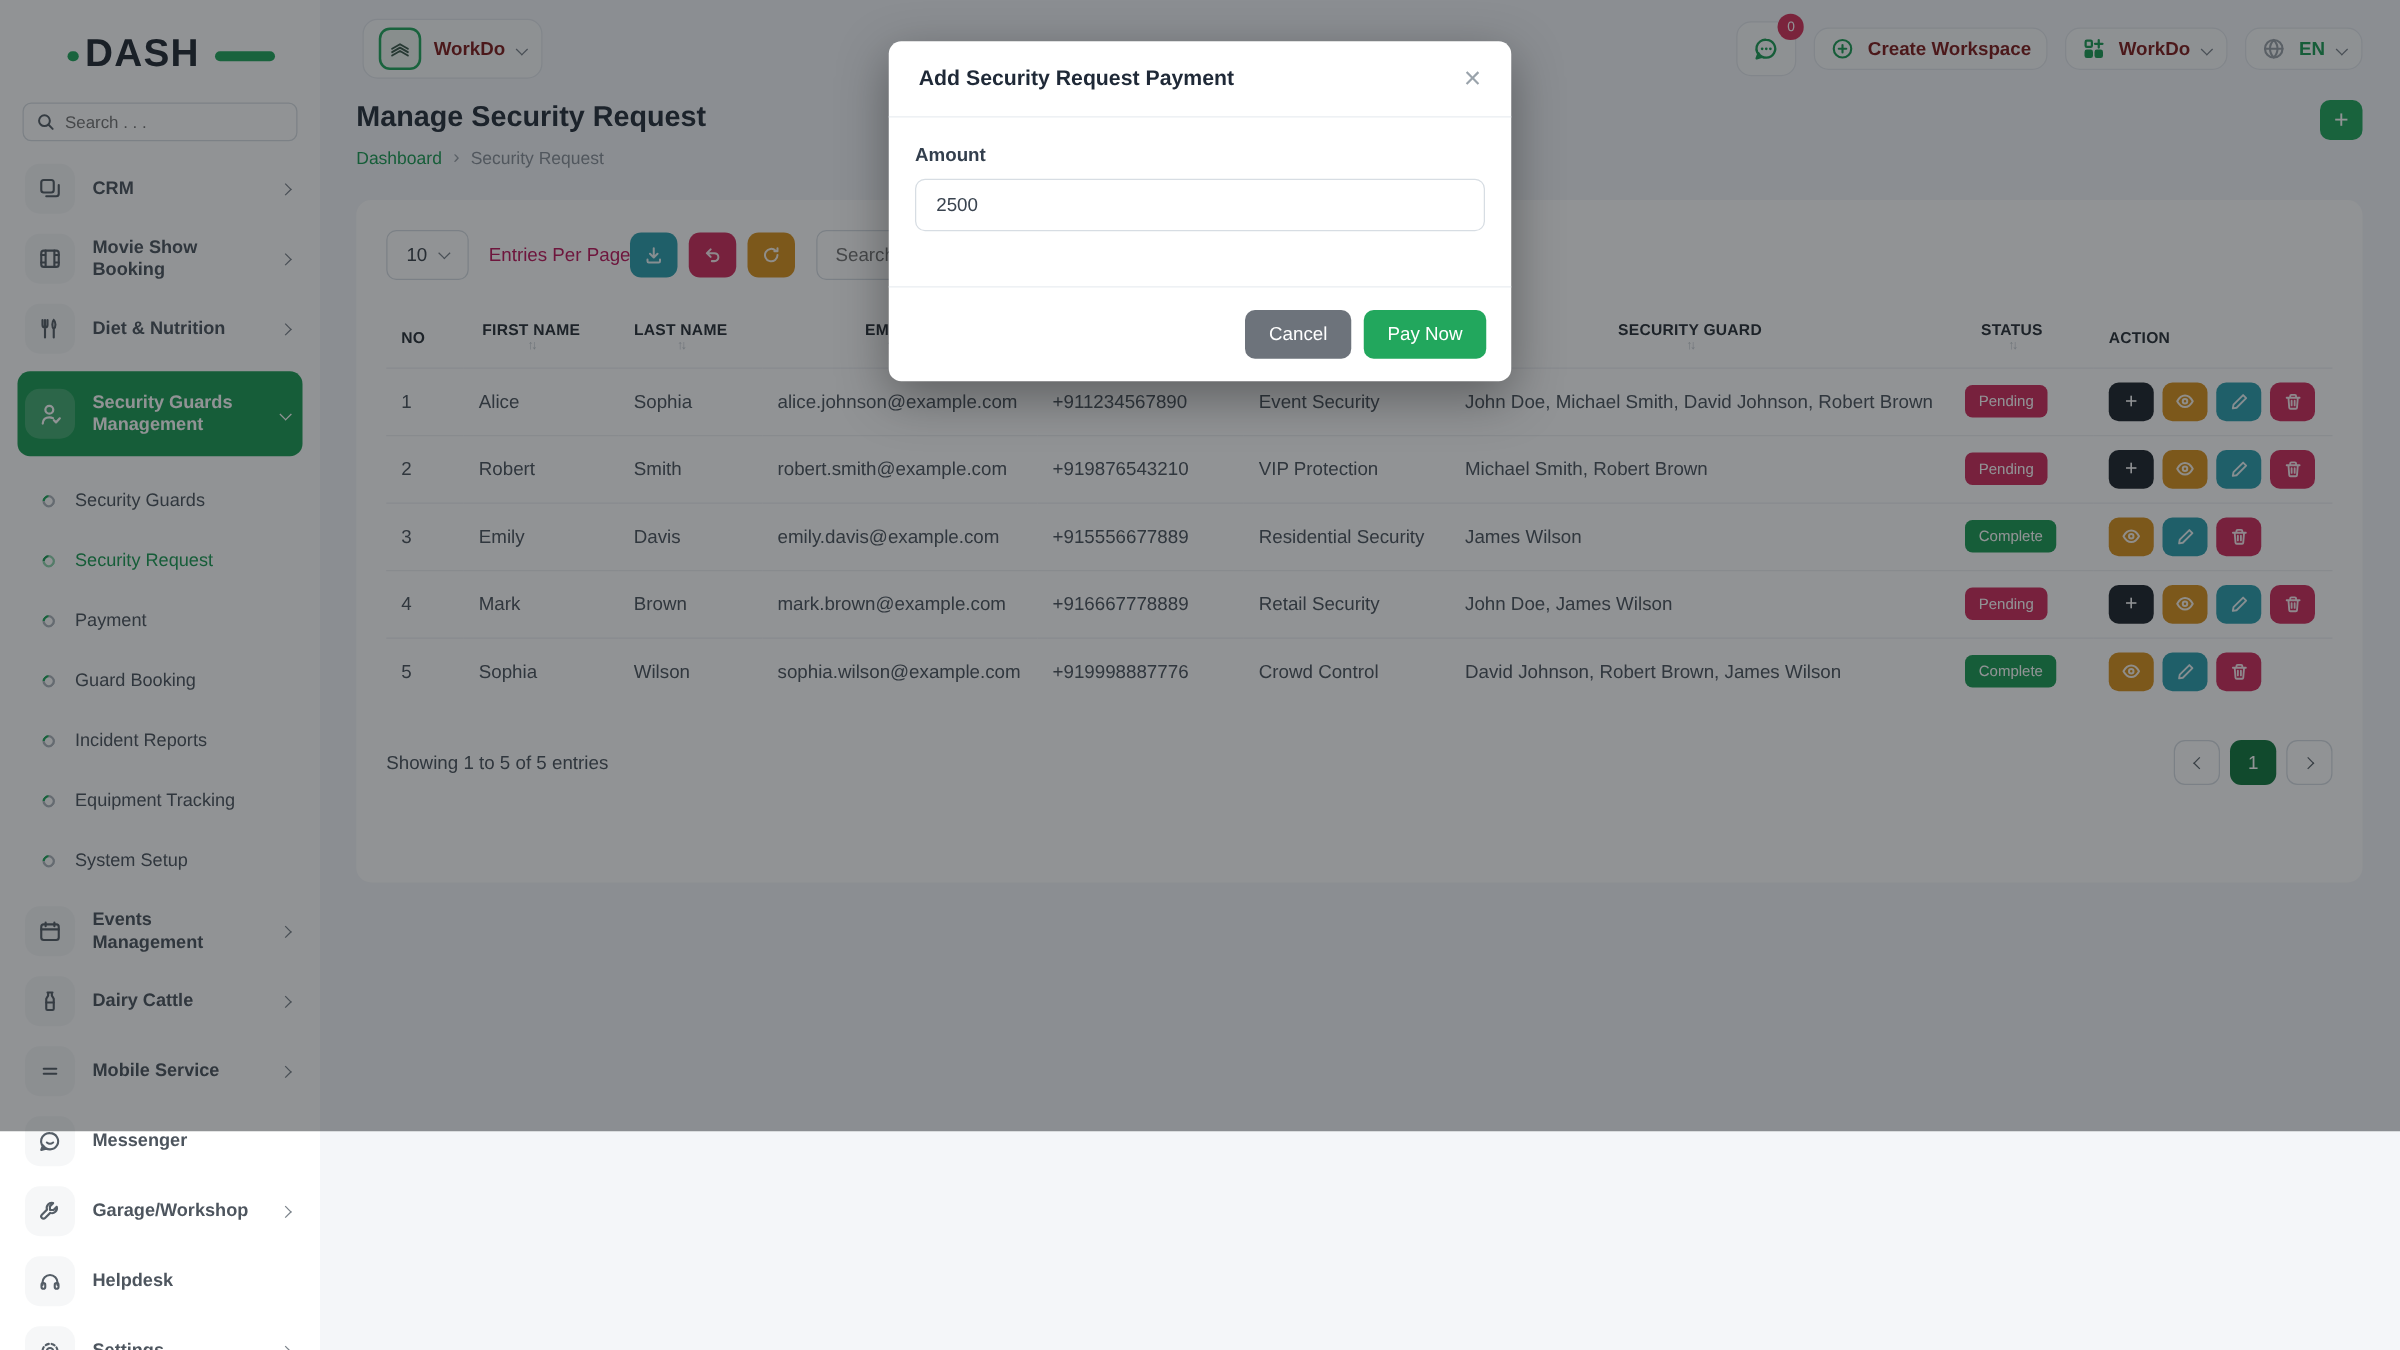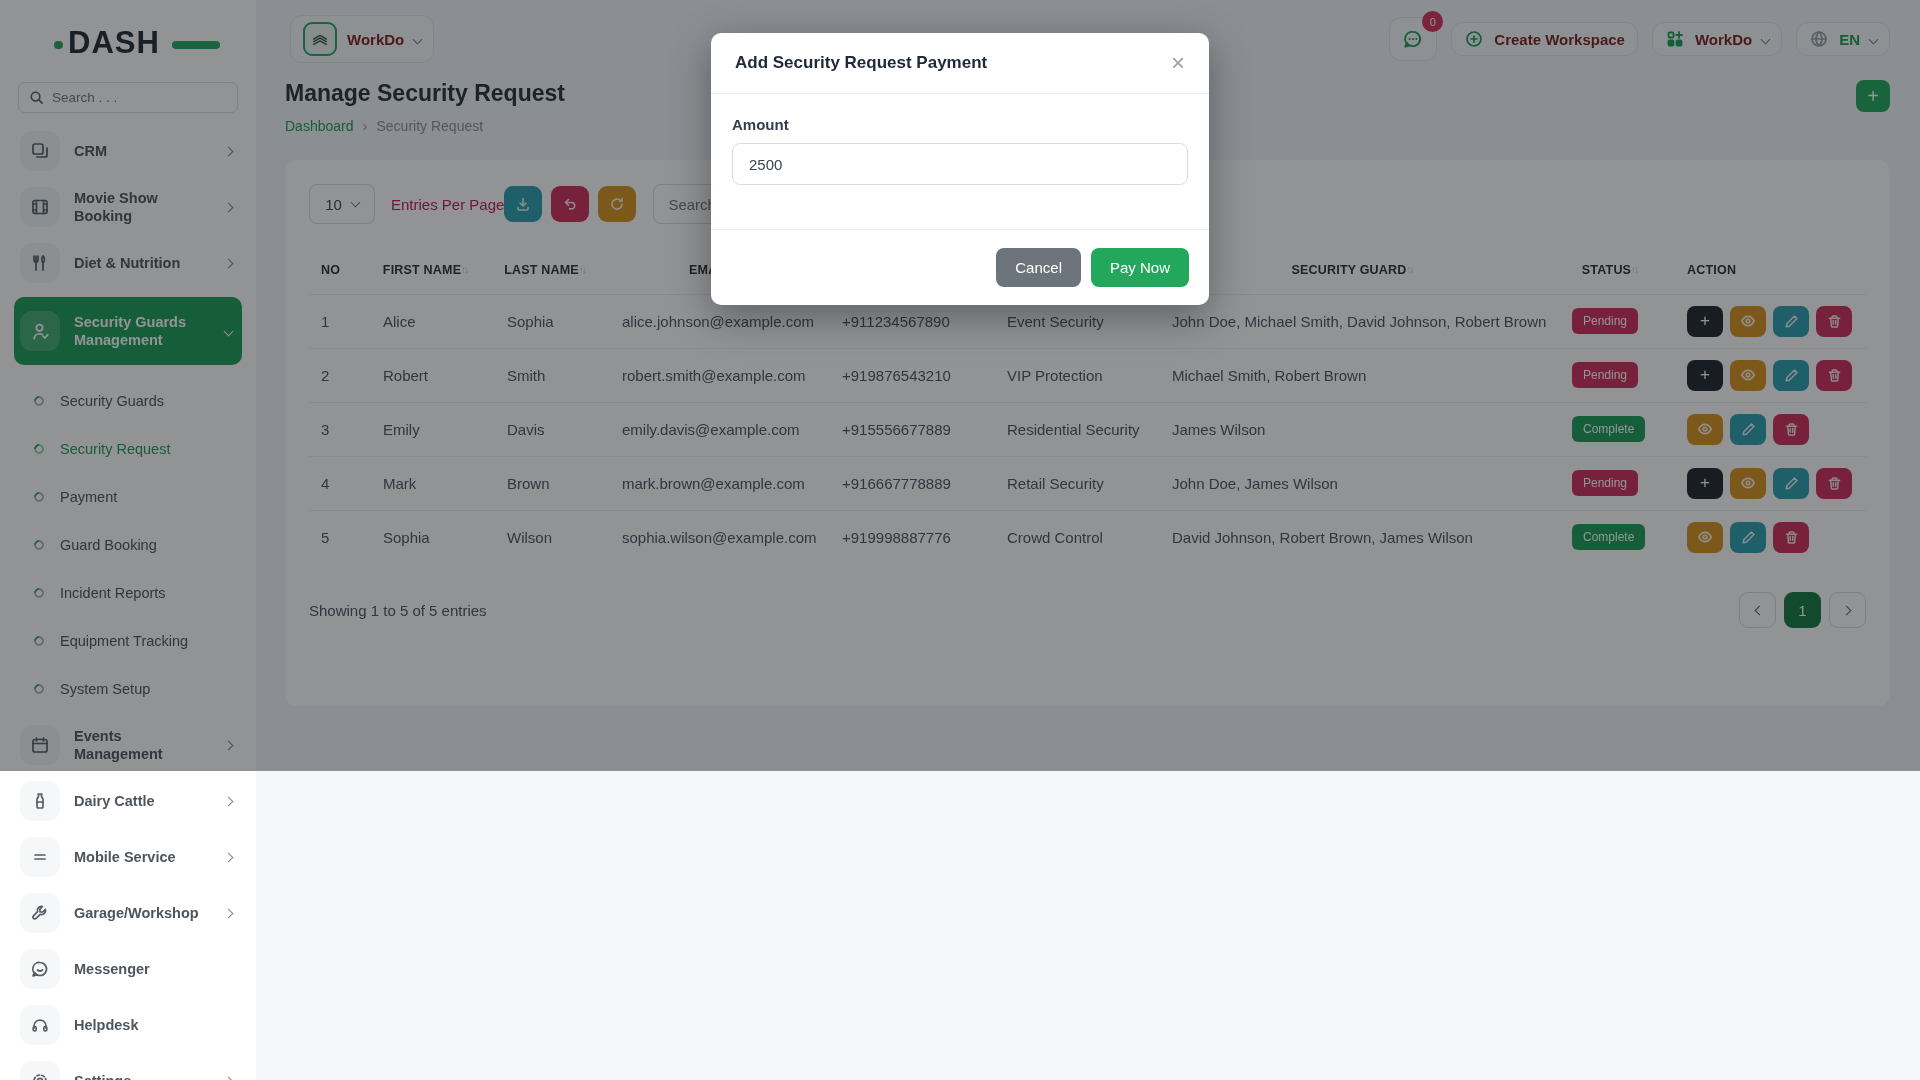--- a/index.html
+++ b/index.html
@@ -1,18 +1,18 @@
 <!DOCTYPE html>
 <html><head>
 <meta charset="utf-8">
 <style>
   * { margin:0; padding:0; box-sizing:border-box; }
   html,body { width:1920px; height:1080px; overflow:hidden; background:#f4f6f9;
               font-family:"Liberation Sans", sans-serif; }
-  .page { position:relative; width:1920px; height:771px; background:#f4f6f9; }
+  .page { position:relative; width:1920px; height:905px; background:#f4f6f9; }
 
   
   .backdrop { position:absolute; inset:0; background:rgba(16,19,23,0.46); z-index:50; }
   .modal { position:absolute; z-index:60; left:711px; top:33px; width:498px;
            background:#fff; border-radius:10px; box-shadow:0 12px 40px rgba(0,0,0,.35); }
   .modal-header { display:flex; align-items:center; justify-content:space-between;
                   padding:20px 24px; border-bottom:1px solid #e9edf1; }
   .modal-title { font-size:17px; font-weight:bold; color:#1f2937; }
   .modal-close { font-size:24px; line-height:20px; color:#9aa3ab; cursor:pointer; background:none; border:none; }
   .modal-body { padding:22px 21px 44px 21px; }
@@ -97,21 +97,21 @@
   .sq-btn { width:38px; height:36px; border:none; border-radius:9px; display:flex; align-items:center;
             justify-content:center; cursor:pointer; }
   .sq-teal { background:#2e9fae; }
   .sq-red { background:#cf2d5d; }
   .sq-orange { background:#d9921f; }
   .tbl-search { width:172px; height:40px; border:1px solid #d7dde3; border-radius:8px; margin-left:8px;
                 padding:0 14px; font-size:15px; color:#6d757d; outline:none; font-family:inherit; background:transparent; }
 
   table.data { width:100%; border-collapse:collapse; margin-top:22px; table-layout:fixed; }
   table.data th { height:48px; text-align:left; font-size:12.5px; color:#2a3138; letter-spacing:.2px; }
-  th .th-in { display:flex; align-items:center; justify-content:center; padding-right:16px; }
+  th .th-in { display:flex; align-items:center; justify-content:flex-end; padding-right:16px;flex-direction:column; }
   .sort { font-size:10px; color:#c3c9cf; letter-spacing:-2px; }
   table.data td { height:54px; border-top:1px solid #eef0f3; font-size:15px; color:#4d555e; }
   td, th { padding:0 12px 0 12px; overflow:hidden; white-space:nowrap; }
   .badge { display:inline-block; padding:6px 11px; border-radius:6px; font-size:12px; color:#fff; }
   .badge-pending { background:#cf2d5d; }
   .badge-complete { background:#1d9c55; }
   .actions { display:flex; gap:7px; }
   .act { width:36px; height:31px; border:none; border-radius:8px; display:flex; align-items:center;
          justify-content:center; cursor:pointer; color:#fff; }
   .act-dark { background:#1f262d; font-size:17px; }
@@ -254,35 +254,35 @@
               <path d="M5 8 h10 M5 12 h10"></path>
             </svg>
         </span>
         <span class="nav-label">Mobile Service</span>
         <span class="chev"></span>
       </div>
 
       <div class="nav-item">
         <span class="nav-chip">
           <svg class="icn" width="20" height="20" viewBox="0 0 20 20">
-              <path d="M12.5 3.5 a4 4 0 0 0-4.9 5.2 L3.5 12.8 a1.8 1.8 0 0 0 2.6 2.6 L10.2 11.3 a4 4 0 0 0 5.2-4.9 L12.8 9 10 8.9 9.9 6.1 z"></path>
-            </svg>
-        </span>
-        <span class="nav-label">Garage/Workshop</span>
-        <span class="chev"></span>
-      </div>
-
-      <div class="nav-item">
-        <span class="nav-chip">
-          <svg class="icn" width="20" height="20" viewBox="0 0 20 20">
               <path d="M10 3.5 a6.5 6.5 0 1 1 -5.6 9.8 L3 17 l3.7-1.1 A6.5 6.5 0 0 1 10 3.5z"></path>
               <path d="M7.5 11 c1.5 1.2 3.5 1.2 5 0"></path>
             </svg>
         </span>
         <span class="nav-label">Messenger</span>
+      </div>
+
+      <div class="nav-item">
+        <span class="nav-chip">
+          <svg class="icn" width="20" height="20" viewBox="0 0 20 20">
+              <path d="M12.5 3.5 a4 4 0 0 0-4.9 5.2 L3.5 12.8 a1.8 1.8 0 0 0 2.6 2.6 L10.2 11.3 a4 4 0 0 0 5.2-4.9 L12.8 9 10 8.9 9.9 6.1 z"></path>
+            </svg>
+        </span>
+        <span class="nav-label">Garage/Workshop</span>
+        <span class="chev"></span>
       </div>
 
       <div class="nav-item">
         <span class="nav-chip">
           <svg class="icn" width="20" height="20" viewBox="0 0 20 20">
               <path d="M4 13 v-2 a6 6 0 0 1 12 0 v2"></path>
               <rect x="3.2" y="11.5" width="3" height="4.5" rx="1.4"></rect>
               <rect x="13.8" y="11.5" width="3" height="4.5" rx="1.4"></rect>
             </svg>
         </span>

